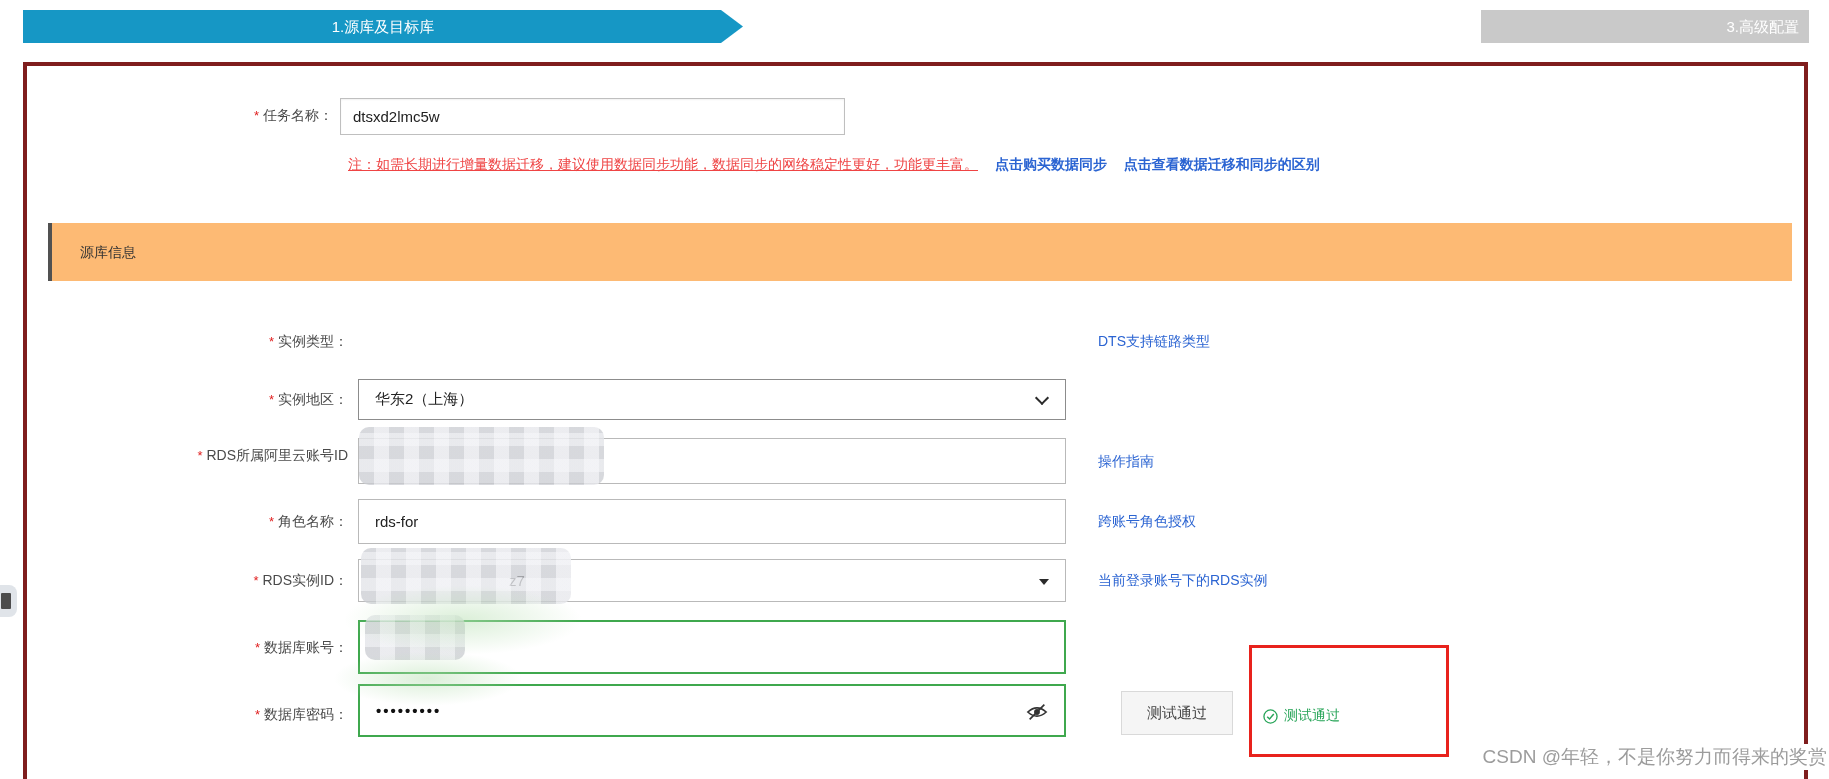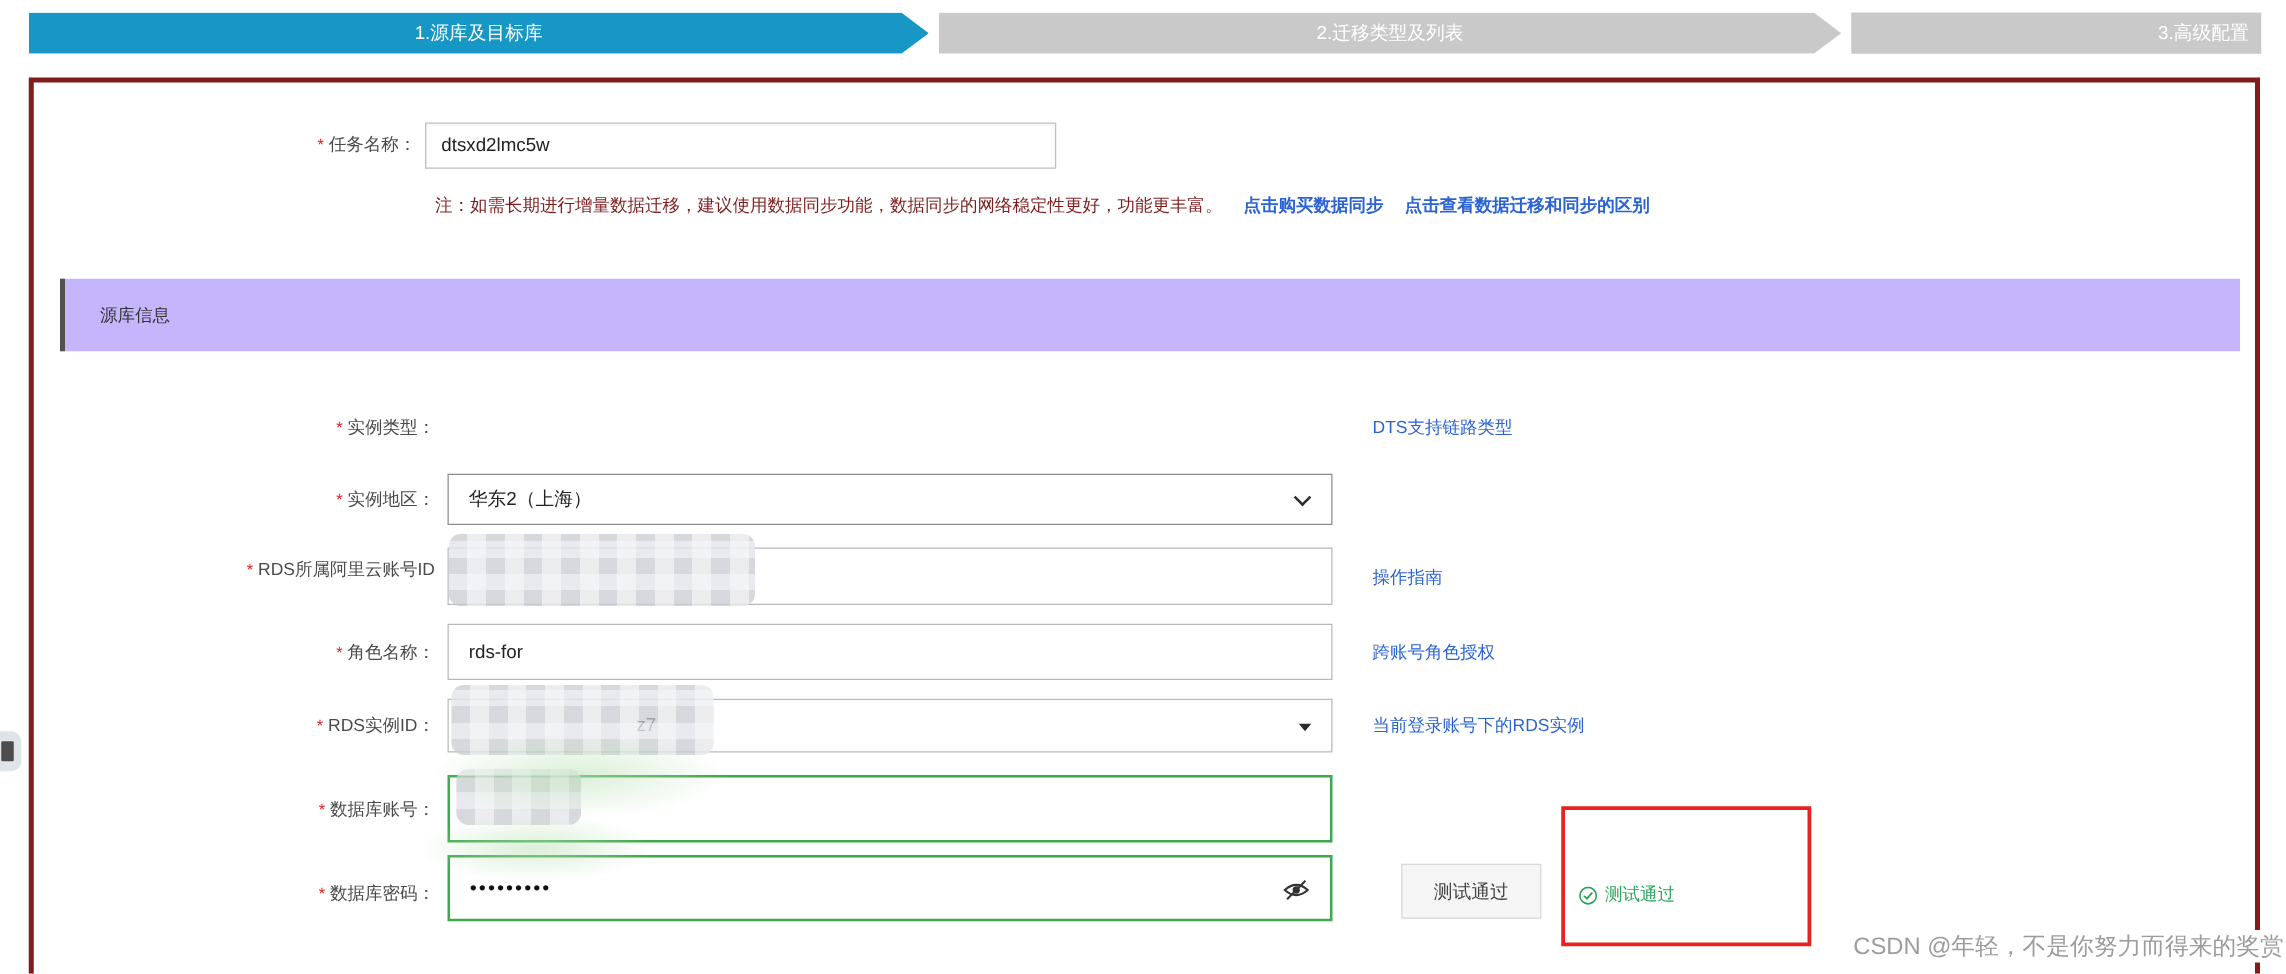--- a/index.html
+++ b/index.html
@@ -25,27 +25,27 @@
   
   .task-label { position:absolute; left:36px; top:41px; width:270px; text-align:right;
                 font-size:14px; color:#4a4a4a; }
   .req { color:#e02020; margin-right:4px; font-size:13px; }
   .task-input { position:absolute; left:313px; top:32px; width:505px; height:37px;
                 border:1px solid #bfbfbf; font-size:15px; color:#222; padding:0 12px;
                 font-family:inherit; box-shadow:inset 0 1px 2px rgba(0,0,0,.06); outline:none; }
 
   
   .note { position:absolute; left:321px; top:90px; font-size:14px; white-space:nowrap; }
-  .note-orange { color:#7f1d1d; }
+  .note-orange { color:#ef4444;text-decoration:underline; }
   a.lnk { color:#2b64d2; text-decoration:none; font-size:14px; }
   .note a.lnk { margin-left:13px;font-weight:bold; }
 
   
   .section-bar { position:absolute; left:21px; top:157px; width:1744px; height:58px;
-                 background:#c4b5fd; border-left:4px solid #515151; }
+                 background:#fdba74; border-left:4px solid #515151; }
   .section-title { line-height:58px; padding-left:28px; font-size:14px; color:#333; }
 
   
   .flabel { position:absolute; left:36px; width:285px; text-align:right;
             font-size:14px; color:#4a4a4a; white-space:nowrap; }
   .field  { position:absolute; left:331px; width:708px; background:#fff; display:flex;
             align-items:center; font-size:15px; color:#222; padding:0 16px; }
   .sel    { border:1px solid #8c8c8c; cursor:pointer; }
   .inp    { border:1px solid #b9b9b9; }
   .green  { border:2px solid #3fa84e; }
@@ -112,23 +112,20 @@
 </style>
 </head>
 <body>
 
 <div class="stage">
 
   <div class="wizard">
     <div class="step step1 step-arrow">
       <span>1.源库及目标库</span>
     </div>
-    <div class="step step2 step-arrow">
-      <span>2.迁移类型及列表</span>
-    </div>
     <div class="step step3">
       <span>3.高级配置</span>
     </div>
   </div>
 
   <div class="panel">
 
     <div class="task-label">
       <span class="req">*</span><span>任务名称：</span>
     </div>

